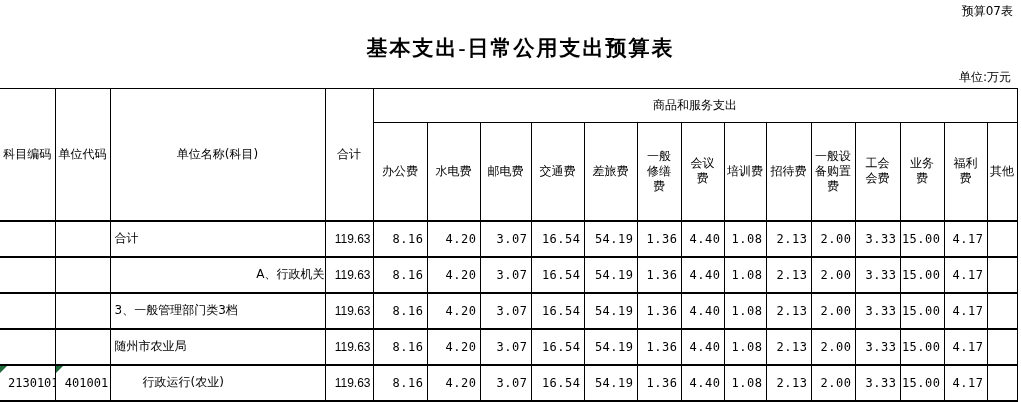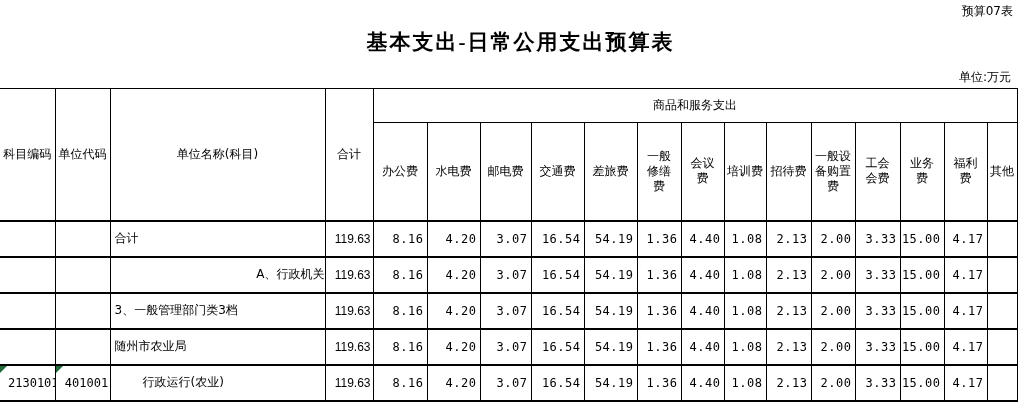--- a/index.html
+++ b/index.html
@@ -13,21 +13,21 @@
   }
   .page { width: 1021px; height: 402px; position: relative; }
 
   .form-no {
     position: absolute; top: 3px; right: 8px;
     font-size: 12px; line-height: 16px;
     text-align: right;
   }
   .title {
     position: absolute; top: 29px; left: 0; right: 4px;
-    margin: 0;
+    margin: 6px;
     text-align: center;
     font-family: "Liberation Serif", "DejaVu Serif", serif;
     font-size: 21px; font-weight: bold;
     letter-spacing: 2px;
     line-height: 26px;
     padding-left: 24px;
   }
   .unit-note {
     position: absolute; top: 69px; right: 10px;
     font-size: 12px; line-height: 16px;

